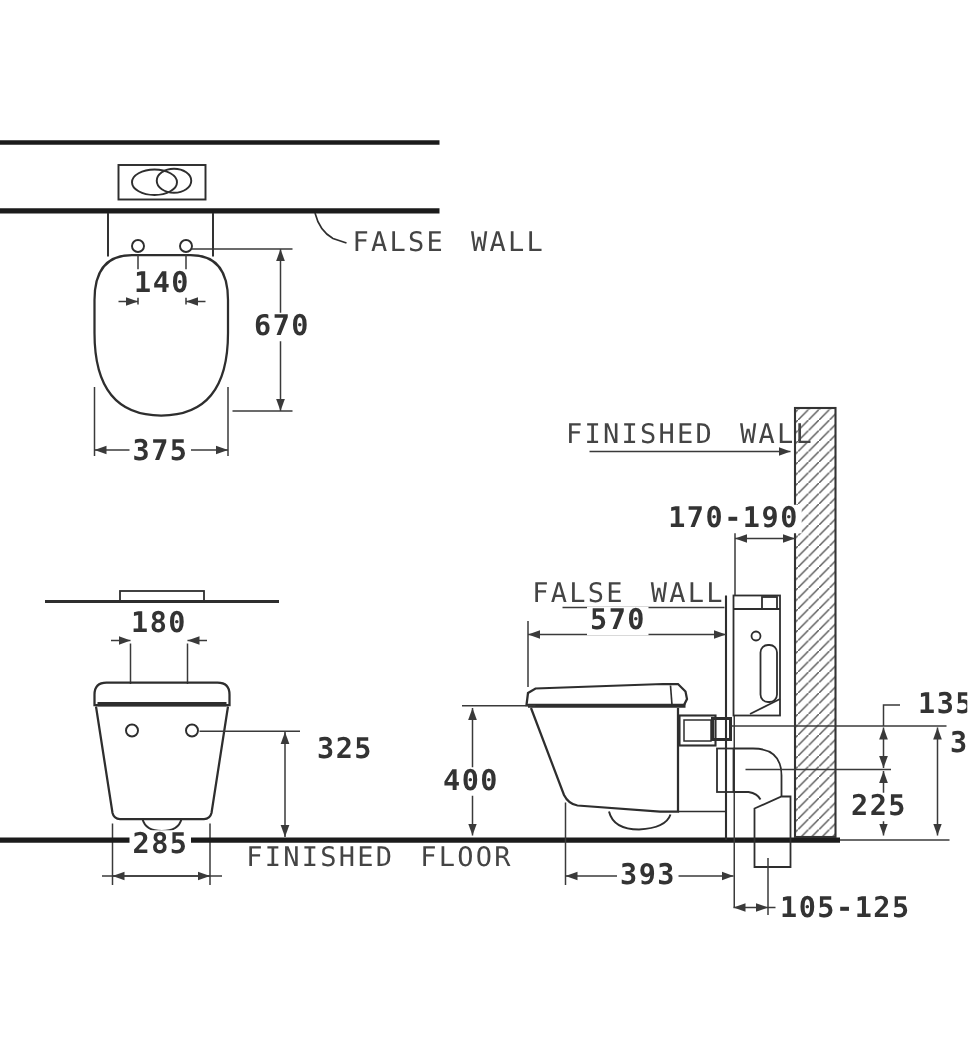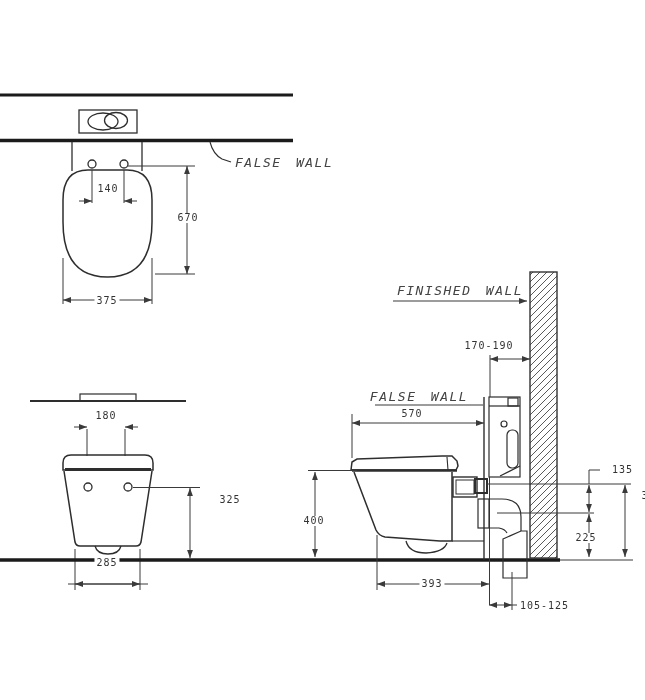--- a/index.html
+++ b/index.html
@@ -6,27 +6,27 @@
   .canvas{
     position:relative;width:645px;height:700px;background:#fff;overflow:hidden;
     font-family:"DejaVu Sans Mono", "Liberation Mono", monospace;
   }
   .canvas svg{position:absolute;left:0;top:0;}
   .lbl{
     position:absolute;white-space:nowrap;color:#3a3a3a;background:#fff;
     line-height:1;padding:0 2px;user-select:none;
   }
   .dim{
-    font-size:10px;font-weight:normal;letter-spacing:1px;color:#333;
+    font-size:19px;font-weight:bold;letter-spacing:1px;color:#333;
     transform:translate(-50%,-50%);
   }
   .dim-left{transform:translate(0,-50%);}
   .wall-label{
-    font-size:13px;letter-spacing:1.5px;word-spacing:5px;color:#444;
-    transform:translate(-50%,-50%);background:transparent;font-style:italic;
+    font-size:18px;letter-spacing:1.5px;word-spacing:5px;color:#444;
+    transform:translate(-50%,-50%);background:transparent;
   }
   .wall-label-left{transform:translate(0,-50%);}
 </style>
 </head>
 <body>
 
 <div class="canvas">
 
   <svg width="645" height="700" viewBox="0 0 645 700">
     <defs>
@@ -199,20 +199,21 @@
   </svg>
 
   <div class="lbl dim" style="left:108px;top:189px;">140</div>
   <div class="lbl dim" style="left:188px;top:218px;">670</div>
   <div class="lbl dim" style="left:107px;top:301px;">375</div>
   <div class="lbl wall-label wall-label-left" style="left:233px;top:162px;">FALSE WALL</div>
 
   <div class="lbl dim" style="left:106px;top:416px;">180</div>
   <div class="lbl dim" style="left:186px;top:500px;margin-left:44px;">325</div>
   <div class="lbl dim" style="left:107px;top:563px;">285</div>
+  <div class="lbl wall-label" style="left:253px;top:572px;">FINISHED FLOOR</div>
 
   <div class="lbl wall-label" style="left:460px;top:290px;">FINISHED WALL</div>
   <div class="lbl dim" style="left:489px;top:346px;">170-190</div>
   <div class="lbl wall-label" style="left:419px;top:396px;">FALSE WALL</div>
   <div class="lbl dim" style="left:412px;top:414px;">570</div>
   <div class="lbl dim" style="left:314px;top:521px;">400</div>
   <div class="lbl dim" style="left:432px;top:584px;">393</div>
   <div class="lbl dim dim-left" style="left:610px;top:470px;transform:translate(0,-50%);">135</div>
   <div class="lbl dim" style="left:624px;top:496px;margin-left:28px;">360</div>
   <div class="lbl dim" style="left:586px;top:538px;">225</div>

